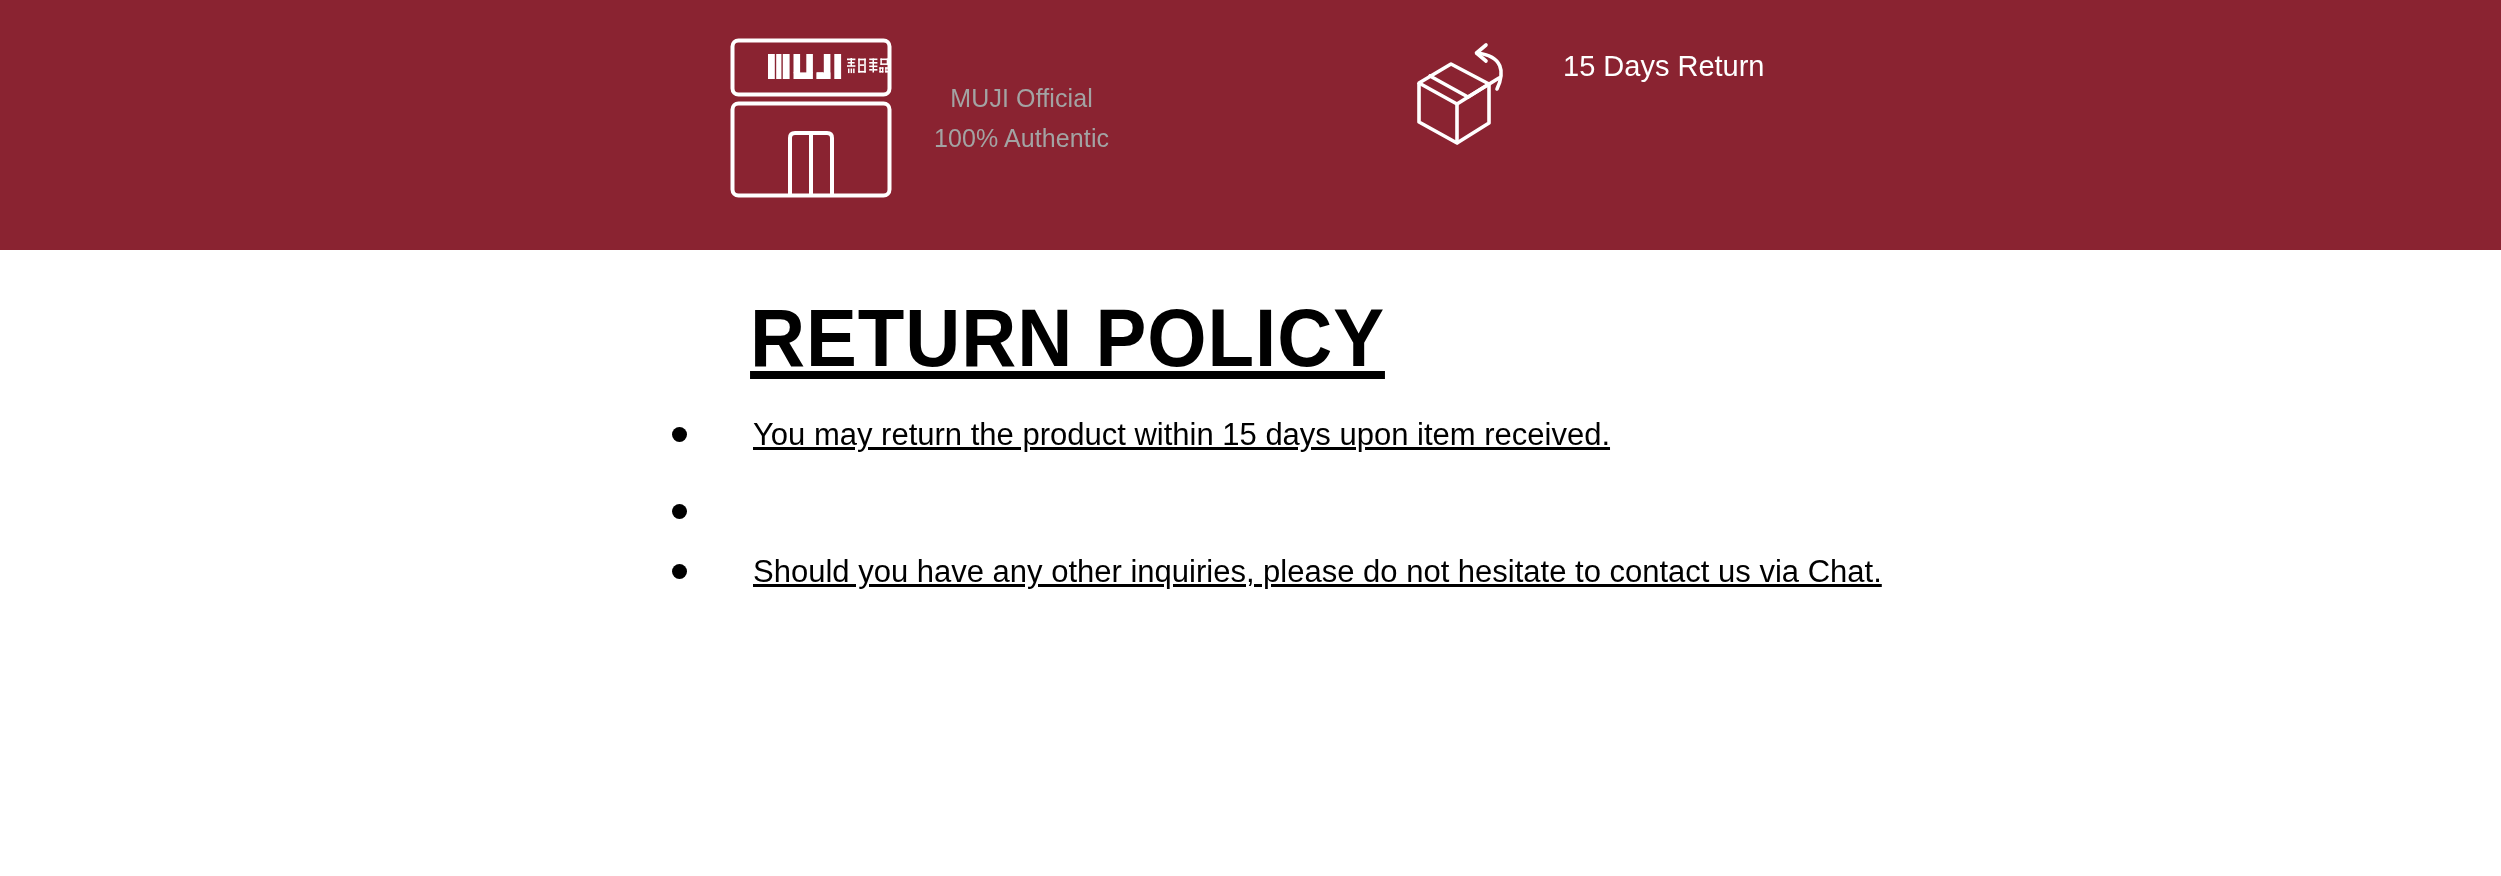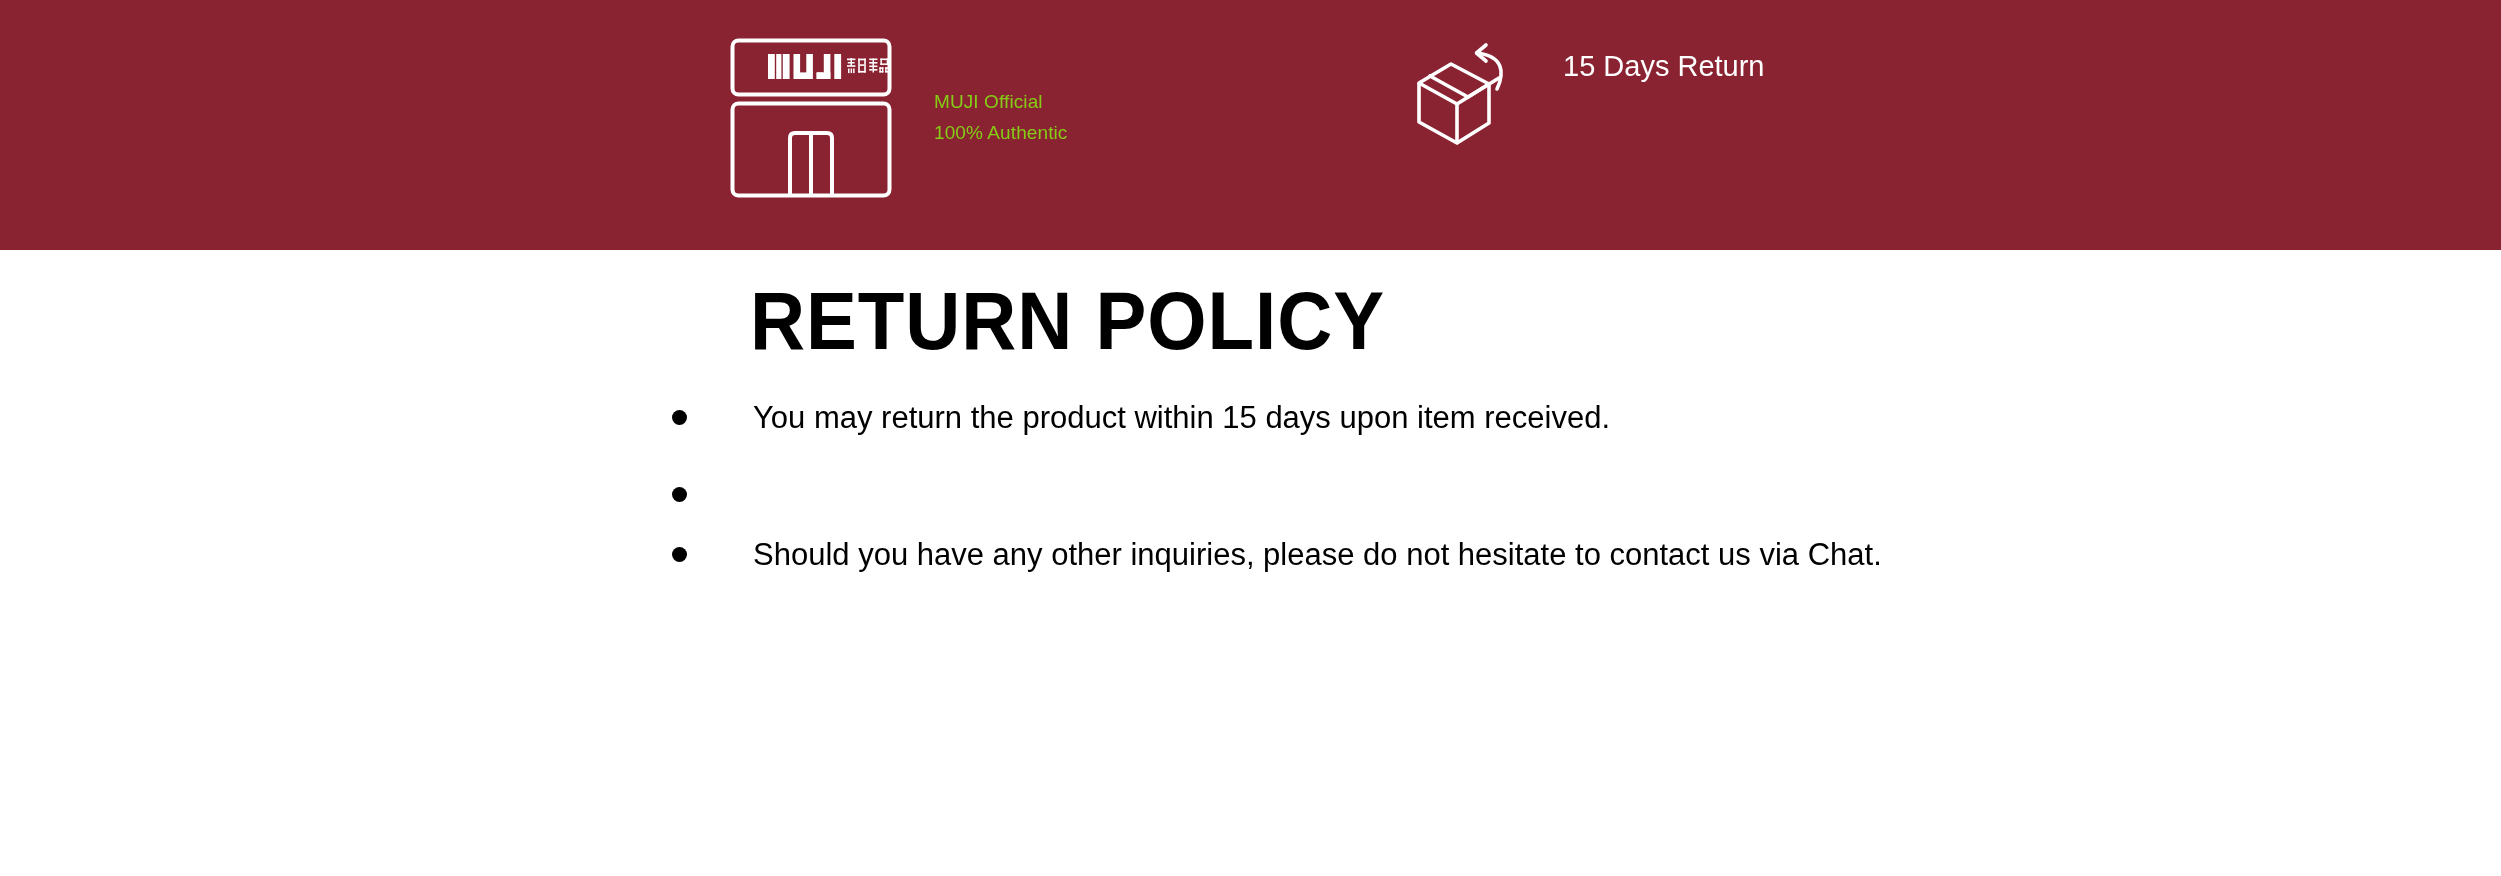--- a/index.html
+++ b/index.html
@@ -39,25 +39,26 @@
     left: 730px;
     top: 38px;
     display: flex;
     align-items: center;
   }
   .storefront-icon {
     display: block;
   }
   .store-text {
     margin-left: 42px;
-    color: #84cc16;
-    font-size: 19px;
+    color: #a3a3a3;
+    font-size: 25px;
     line-height: 1.62;
     letter-spacing: 0.1px;
     white-space: nowrap;
+    text-align: center;
   }
 
   
   .feature-return {
     position: absolute;
     left: 1415px;
     top: 42px;
     display: flex;
     align-items: flex-start;
   }
@@ -71,21 +72,22 @@
     white-space: nowrap;
     line-height: 1;
     position: relative;
     top: 10px;
   }
 
   
   .content {
     width: 2135px;
     box-sizing: border-box;
-    padding-top: 24px;
+    padding-top: 41px;
+    text-decoration: underline;
   }
   .page-title {
     text-align: center;
     font-size: 82px;
     font-weight: 700;
     letter-spacing: 1px;
     color: #000000;
     margin: 0 0 26px 0;
     font-family: "Liberation Sans Narrow", "Liberation Sans", sans-serif;
     transform: scaleX(0.93);

